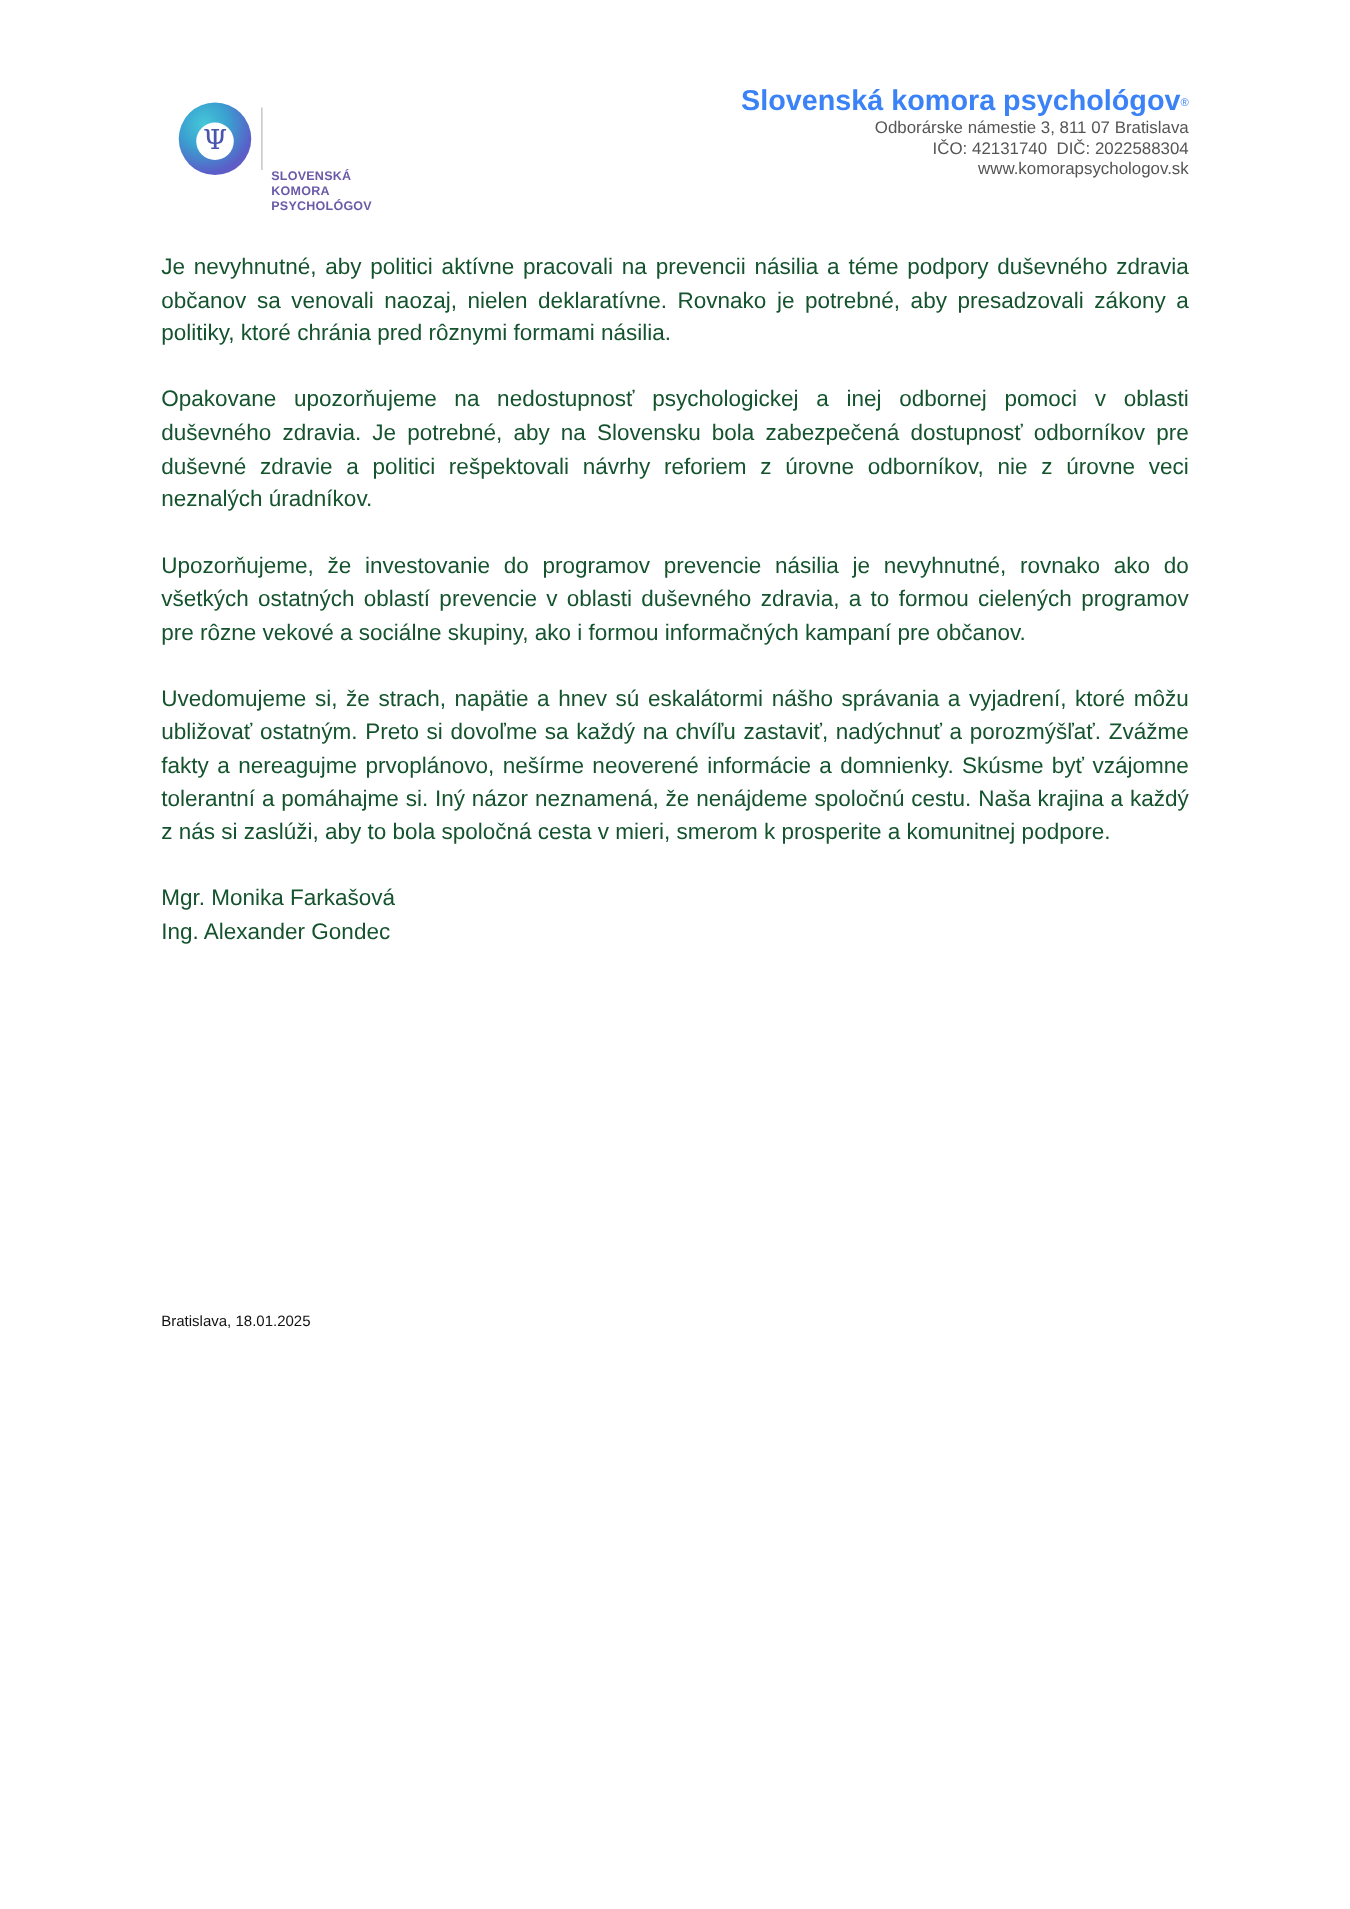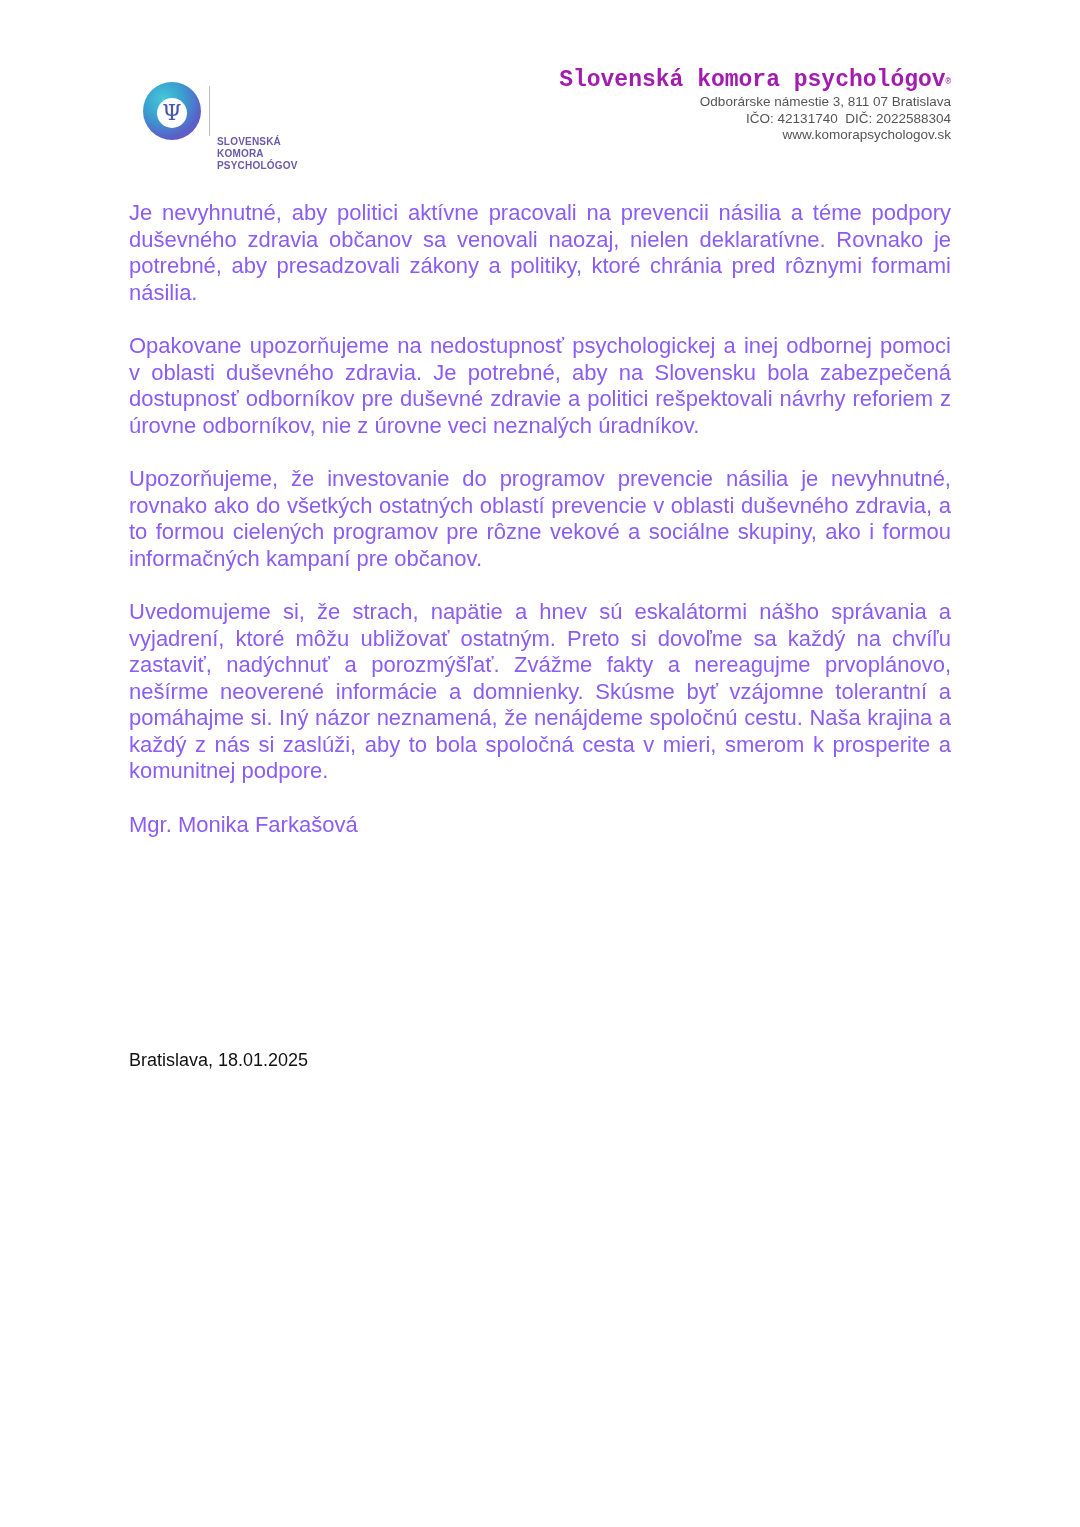--- a/index.html
+++ b/index.html
@@ -6,30 +6,30 @@
   body { width: 1080px; height: 1527px; position: relative; overflow: hidden; color: #111; }
   .logo { position: absolute; left: 143px; top: 80px; width: 160px; height: 62px; }
   .logo-circle { position: absolute; left: 0; top: 2px; width: 58px; height: 58px; border-radius: 50%;
     background: radial-gradient(circle at 35% 30%, #45c8d8 0%, #3aa0d0 35%, #5a5fc8 70%, #7a4fc0 100%); }
   .logo-inner { position: absolute; left: 14px; top: 16px; width: 30px; height: 30px; border-radius: 50%; background: #fff;
     display: flex; align-items: center; justify-content: center; color: #4a55b0; font-family: "DejaVu Serif", serif; font-size: 22px; line-height: 1; }
   .logo-divider { position: absolute; left: 66px; top: 6px; width: 1px; height: 50px; background: #bbb; }
   .logo-text { position: absolute; left: 74px; top: 12px; font-family: "Liberation Sans", sans-serif; font-size: 10px; font-weight: bold;
     color: #6a5aa8; line-height: 12px; letter-spacing: 0.2px; margin-top: 44px; }
   .org { position: absolute; right: 129px; top: 66px; text-align: right; font-family: "Liberation Sans", sans-serif; }
-  .org-name { font-size: 23px; font-weight: bold; color: #a21caf; line-height: 28px; font-family: Liberation Mono, monospace; }
+  .org-name { font-size: 23px; font-weight: bold; color: #3b82f6; line-height: 28px; }
   .org-name sup { font-size: 9px; font-weight: normal; vertical-align: top; position: relative; top: 2px; }
   .org-line { font-size: 13.5px; color: #555; line-height: 16.5px; }
   .body { position: absolute; left: 129px; top: 200px; width: 822px; font-family: "Liberation Sans", sans-serif;
-    font-size: 22px; line-height: 26.6px; color: #8b5cf6; }
+    font-size: 18px; line-height: 26.6px; color: #14532d; }
   .p { text-align: justify; margin: 0 0 26.6px 0; }
   .p.nomargin { margin-bottom: 0; }
   .line { margin: 0; }
   .sig { margin-top: 26.6px; }
-  .date { position: absolute; left: 129px; top: 1050px; font-family: "Liberation Sans", sans-serif; font-size: 18px; color: #111; }
+  .date { position: absolute; left: 129px; top: 1050px; font-family: "Liberation Sans", sans-serif; font-size: 12px; color: #111; }
 </style>
 </head>
 <body>
 
 <div class="logo">
   <div class="logo-circle">
     <div class="logo-inner">Ψ</div>
   </div>
   <div class="logo-divider"></div>
   <div class="logo-text">
@@ -46,16 +46,17 @@
   <div class="org-line">www.komorapsychologov.sk</div>
 </div>
 
 <div class="body">
   <p class="p">Je nevyhnutné, aby politici aktívne pracovali na prevencii násilia a téme  podpory duševného zdravia občanov sa venovali naozaj, nielen deklaratívne. Rovnako je potrebné, aby presadzovali zákony a politiky, ktoré chránia pred rôznymi formami násilia.</p>
   <p class="p">Opakovane upozorňujeme na nedostupnosť psychologickej a inej odbornej pomoci v oblasti duševného zdravia. Je potrebné, aby na Slovensku bola zabezpečená dostupnosť odborníkov pre duševné zdravie a politici rešpektovali návrhy reforiem z úrovne odborníkov, nie z úrovne veci neznalých úradníkov.</p>
   <p class="p">Upozorňujeme, že investovanie do programov prevencie násilia je nevyhnutné, rovnako ako do všetkých ostatných oblastí prevencie v oblasti duševného zdravia, a to  formou  cielených programov pre rôzne vekové a sociálne skupiny, ako i formou informačných kampaní pre občanov.</p>
   <p class="p">Uvedomujeme si, že strach, napätie a hnev sú eskalátormi nášho správania a vyjadrení, ktoré môžu ubližovať ostatným. Preto si dovoľme sa každý na chvíľu zastaviť, nadýchnuť a porozmýšľať. Zvážme fakty a nereagujme prvoplánovo, nešírme neoverené informácie a domnienky. Skúsme byť vzájomne tolerantní a pomáhajme si. Iný názor neznamená, že nenájdeme spoločnú cestu. Naša krajina a každý z nás si zaslúži, aby to bola spoločná cesta v mieri, smerom k prosperite a komunitnej podpore.</p>
   <div class="sig">
     <p class="line">Mgr. Monika Farkašová</p>
+    <p class="line">Ing. Alexander Gondec</p>
   </div>
 </div>
 
 <div class="date">Bratislava, 18.01.2025</div>
 
 </body></html>

